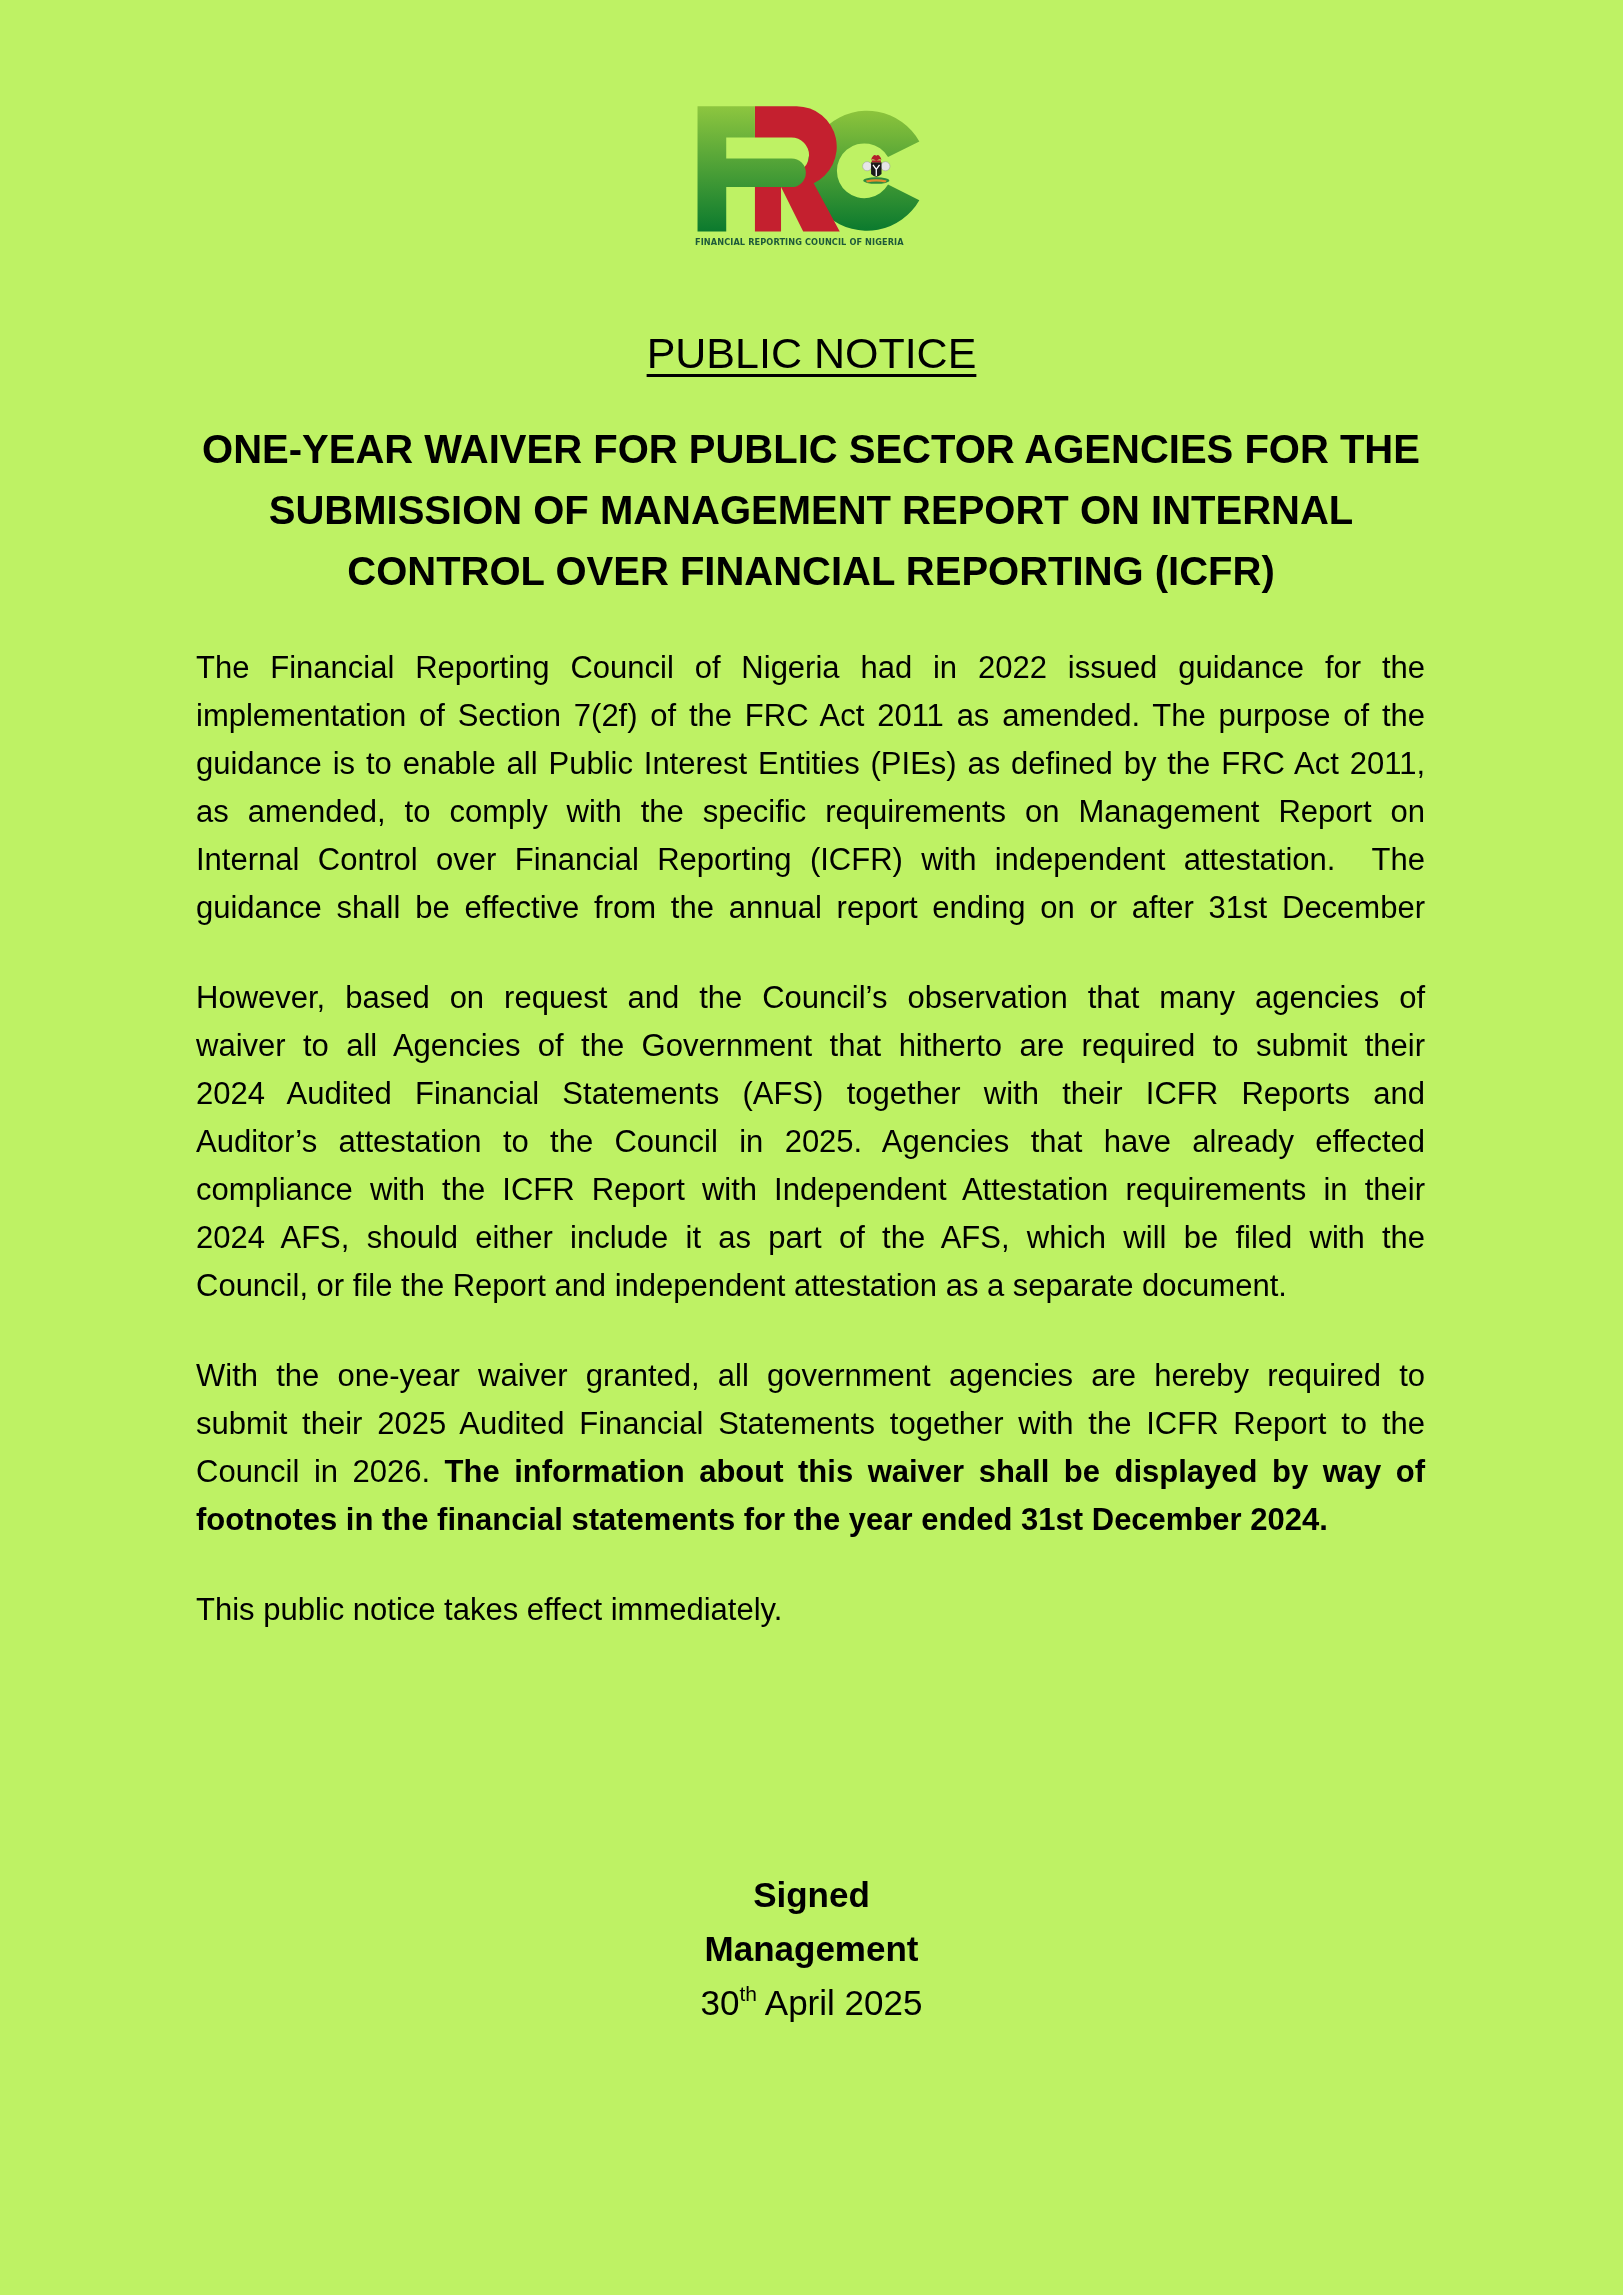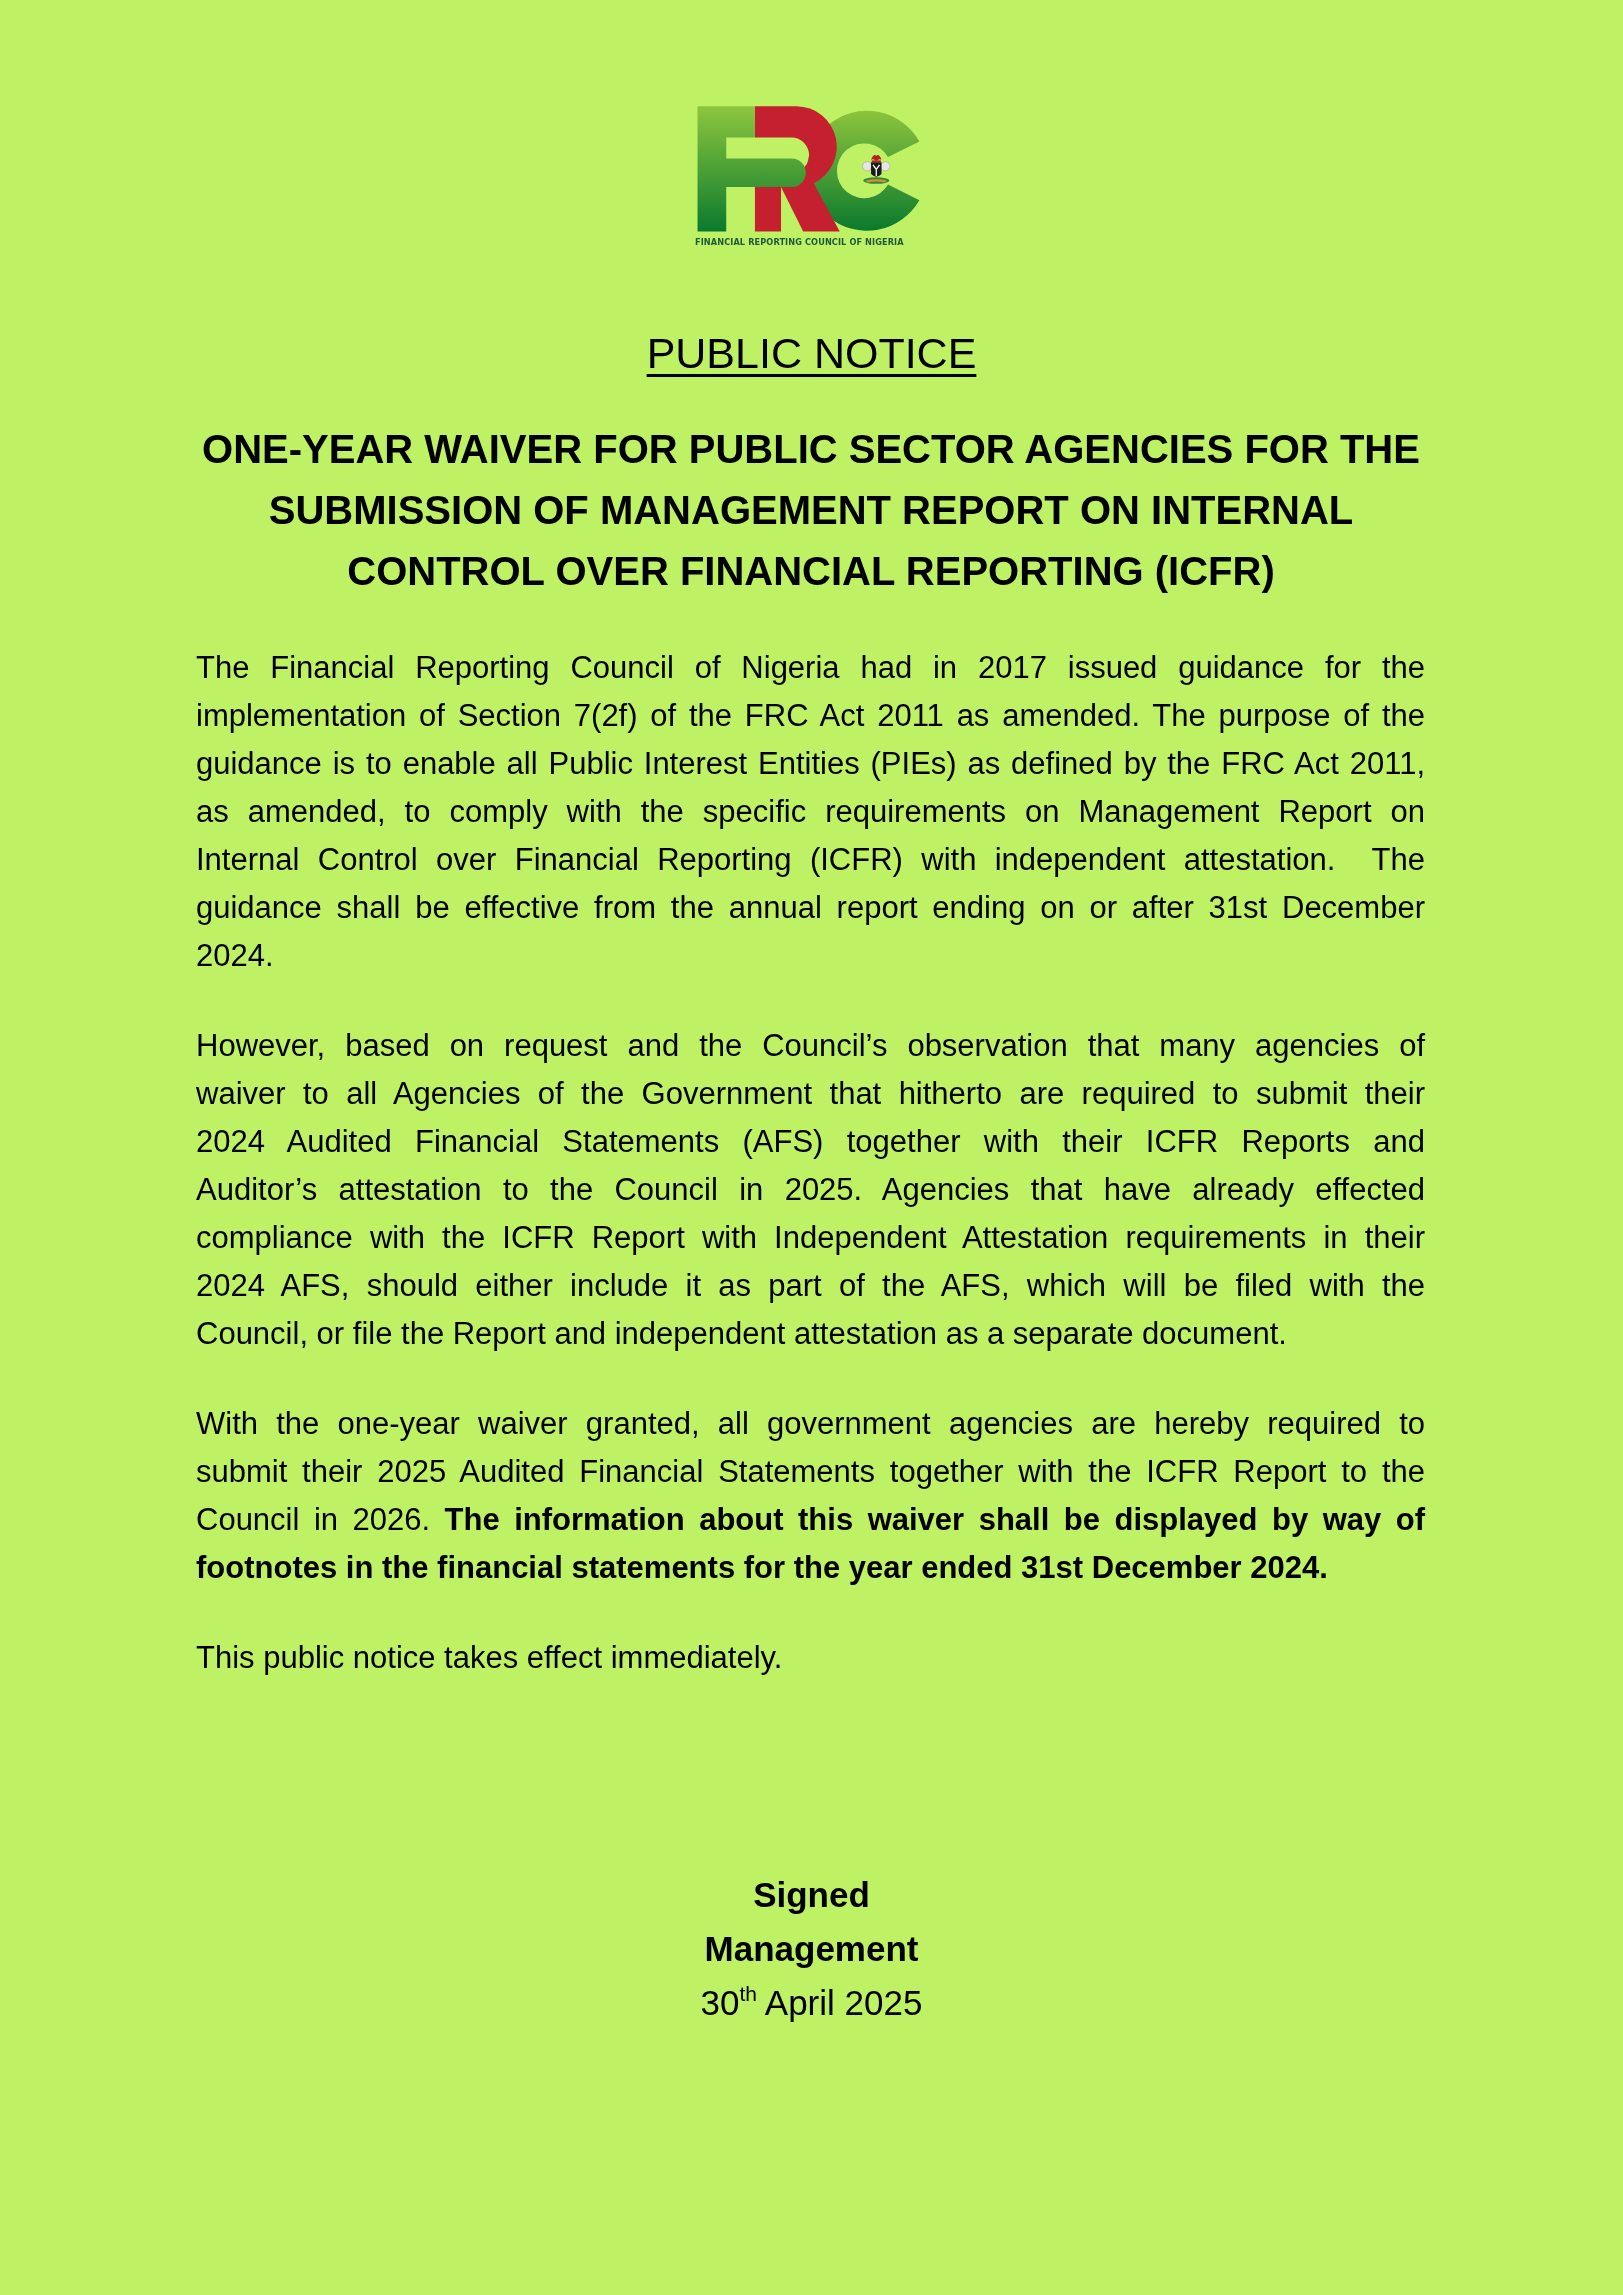--- a/index.html
+++ b/index.html
@@ -182,27 +182,26 @@
 
   <h2 class="subtitle">
     <span class="sub-line">ONE-YEAR WAIVER FOR PUBLIC SECTOR AGENCIES FOR THE</span>
     <span class="sub-line">SUBMISSION OF MANAGEMENT REPORT ON INTERNAL</span>
     <span class="sub-line">CONTROL OVER FINANCIAL REPORTING (ICFR)</span>
   </h2>
 
   <div class="body-text">
 
     <div class="para">
-      <span class="ln" style="white-space: pre;">The Financial Reporting Council of Nigeria had in 2017 issued guidance for the</span>
+      <span class="ln" style="white-space: pre;">The Financial Reporting Council of Nigeria had in 2022 issued guidance for the</span>
       <span class="ln" style="white-space: pre;">implementation of Section 7(2f) of the FRC Act 2011 as amended. The purpose of the</span>
       <span class="ln" style="white-space: pre;">guidance is to enable all Public Interest Entities (PIEs) as defined by the FRC Act 2011,</span>
       <span class="ln" style="white-space: pre;">as amended, to comply with the specific requirements on Management Report on</span>
       <span class="ln" style="white-space: pre;">Internal Control over Financial Reporting (ICFR) with independent attestation.  The</span>
       <span class="ln" style="white-space: pre;">guidance shall be effective from the annual report ending on or after 31st December</span>
-      <span class="ln last" style="white-space: pre;">2024.</span>
     </div>
 
     <div class="para">
       <span class="ln" style="white-space: pre;">However, based on request and the Council’s observation that many agencies of</span>
       <span class="ln" style="white-space: pre;">waiver to all Agencies of the Government that hitherto are required to submit their</span>
       <span class="ln" style="white-space: pre;">2024 Audited Financial Statements (AFS) together with their ICFR Reports and</span>
       <span class="ln" style="white-space: pre;">Auditor’s attestation to the Council in 2025. Agencies that have already effected</span>
       <span class="ln" style="white-space: pre;">compliance with the ICFR Report with Independent Attestation requirements in their</span>
       <span class="ln" style="white-space: pre;">2024 AFS, should either include it as part of the AFS, which will be filed with the</span>
       <span class="ln last" style="white-space: pre;">Council, or file the Report and independent attestation as a separate document.</span>

